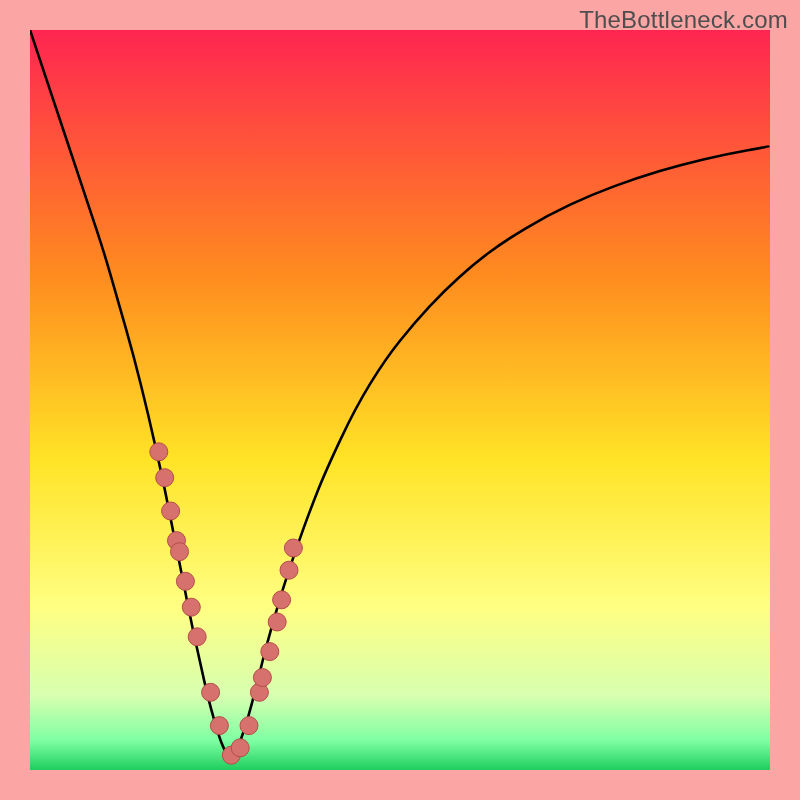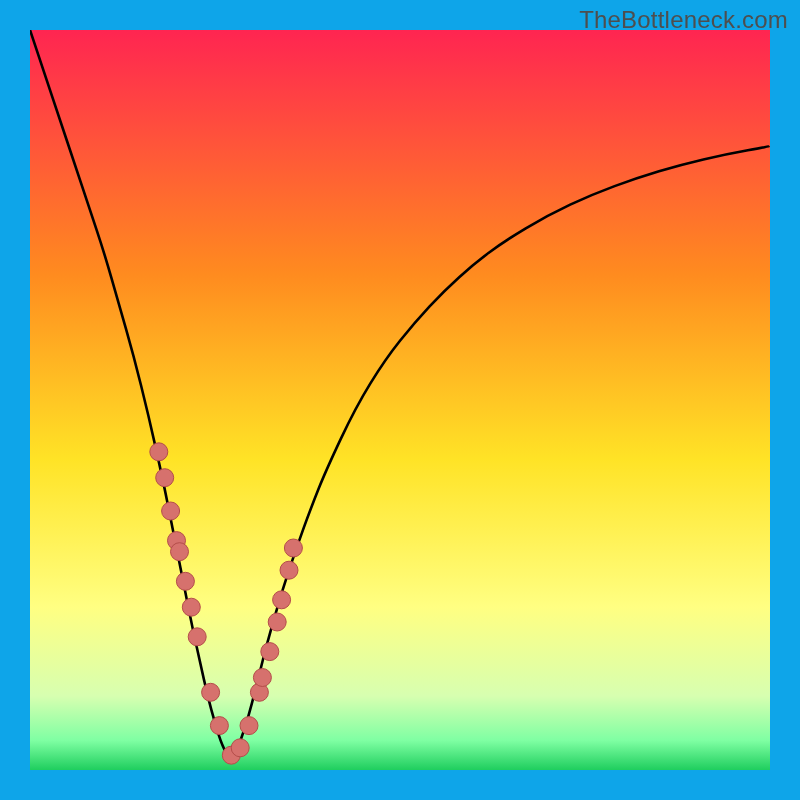--- a/index.html
+++ b/index.html
@@ -8,21 +8,21 @@
     width: 800px;
     height: 800px;
     overflow: hidden;
     background: #000;
     font-family: Arial, Helvetica, sans-serif;
   }
   .frame {
     position: absolute;
     left: 0; top: 0;
     width: 800px; height: 800px;
-    background: #0ea5e9;
+    background: #fca5a5;
   }
   .plot {
     position: absolute;
     left: 30px;
     top: 30px;
     width: 740px;
     height: 740px;
     overflow: hidden;
   }
   .gradient {

